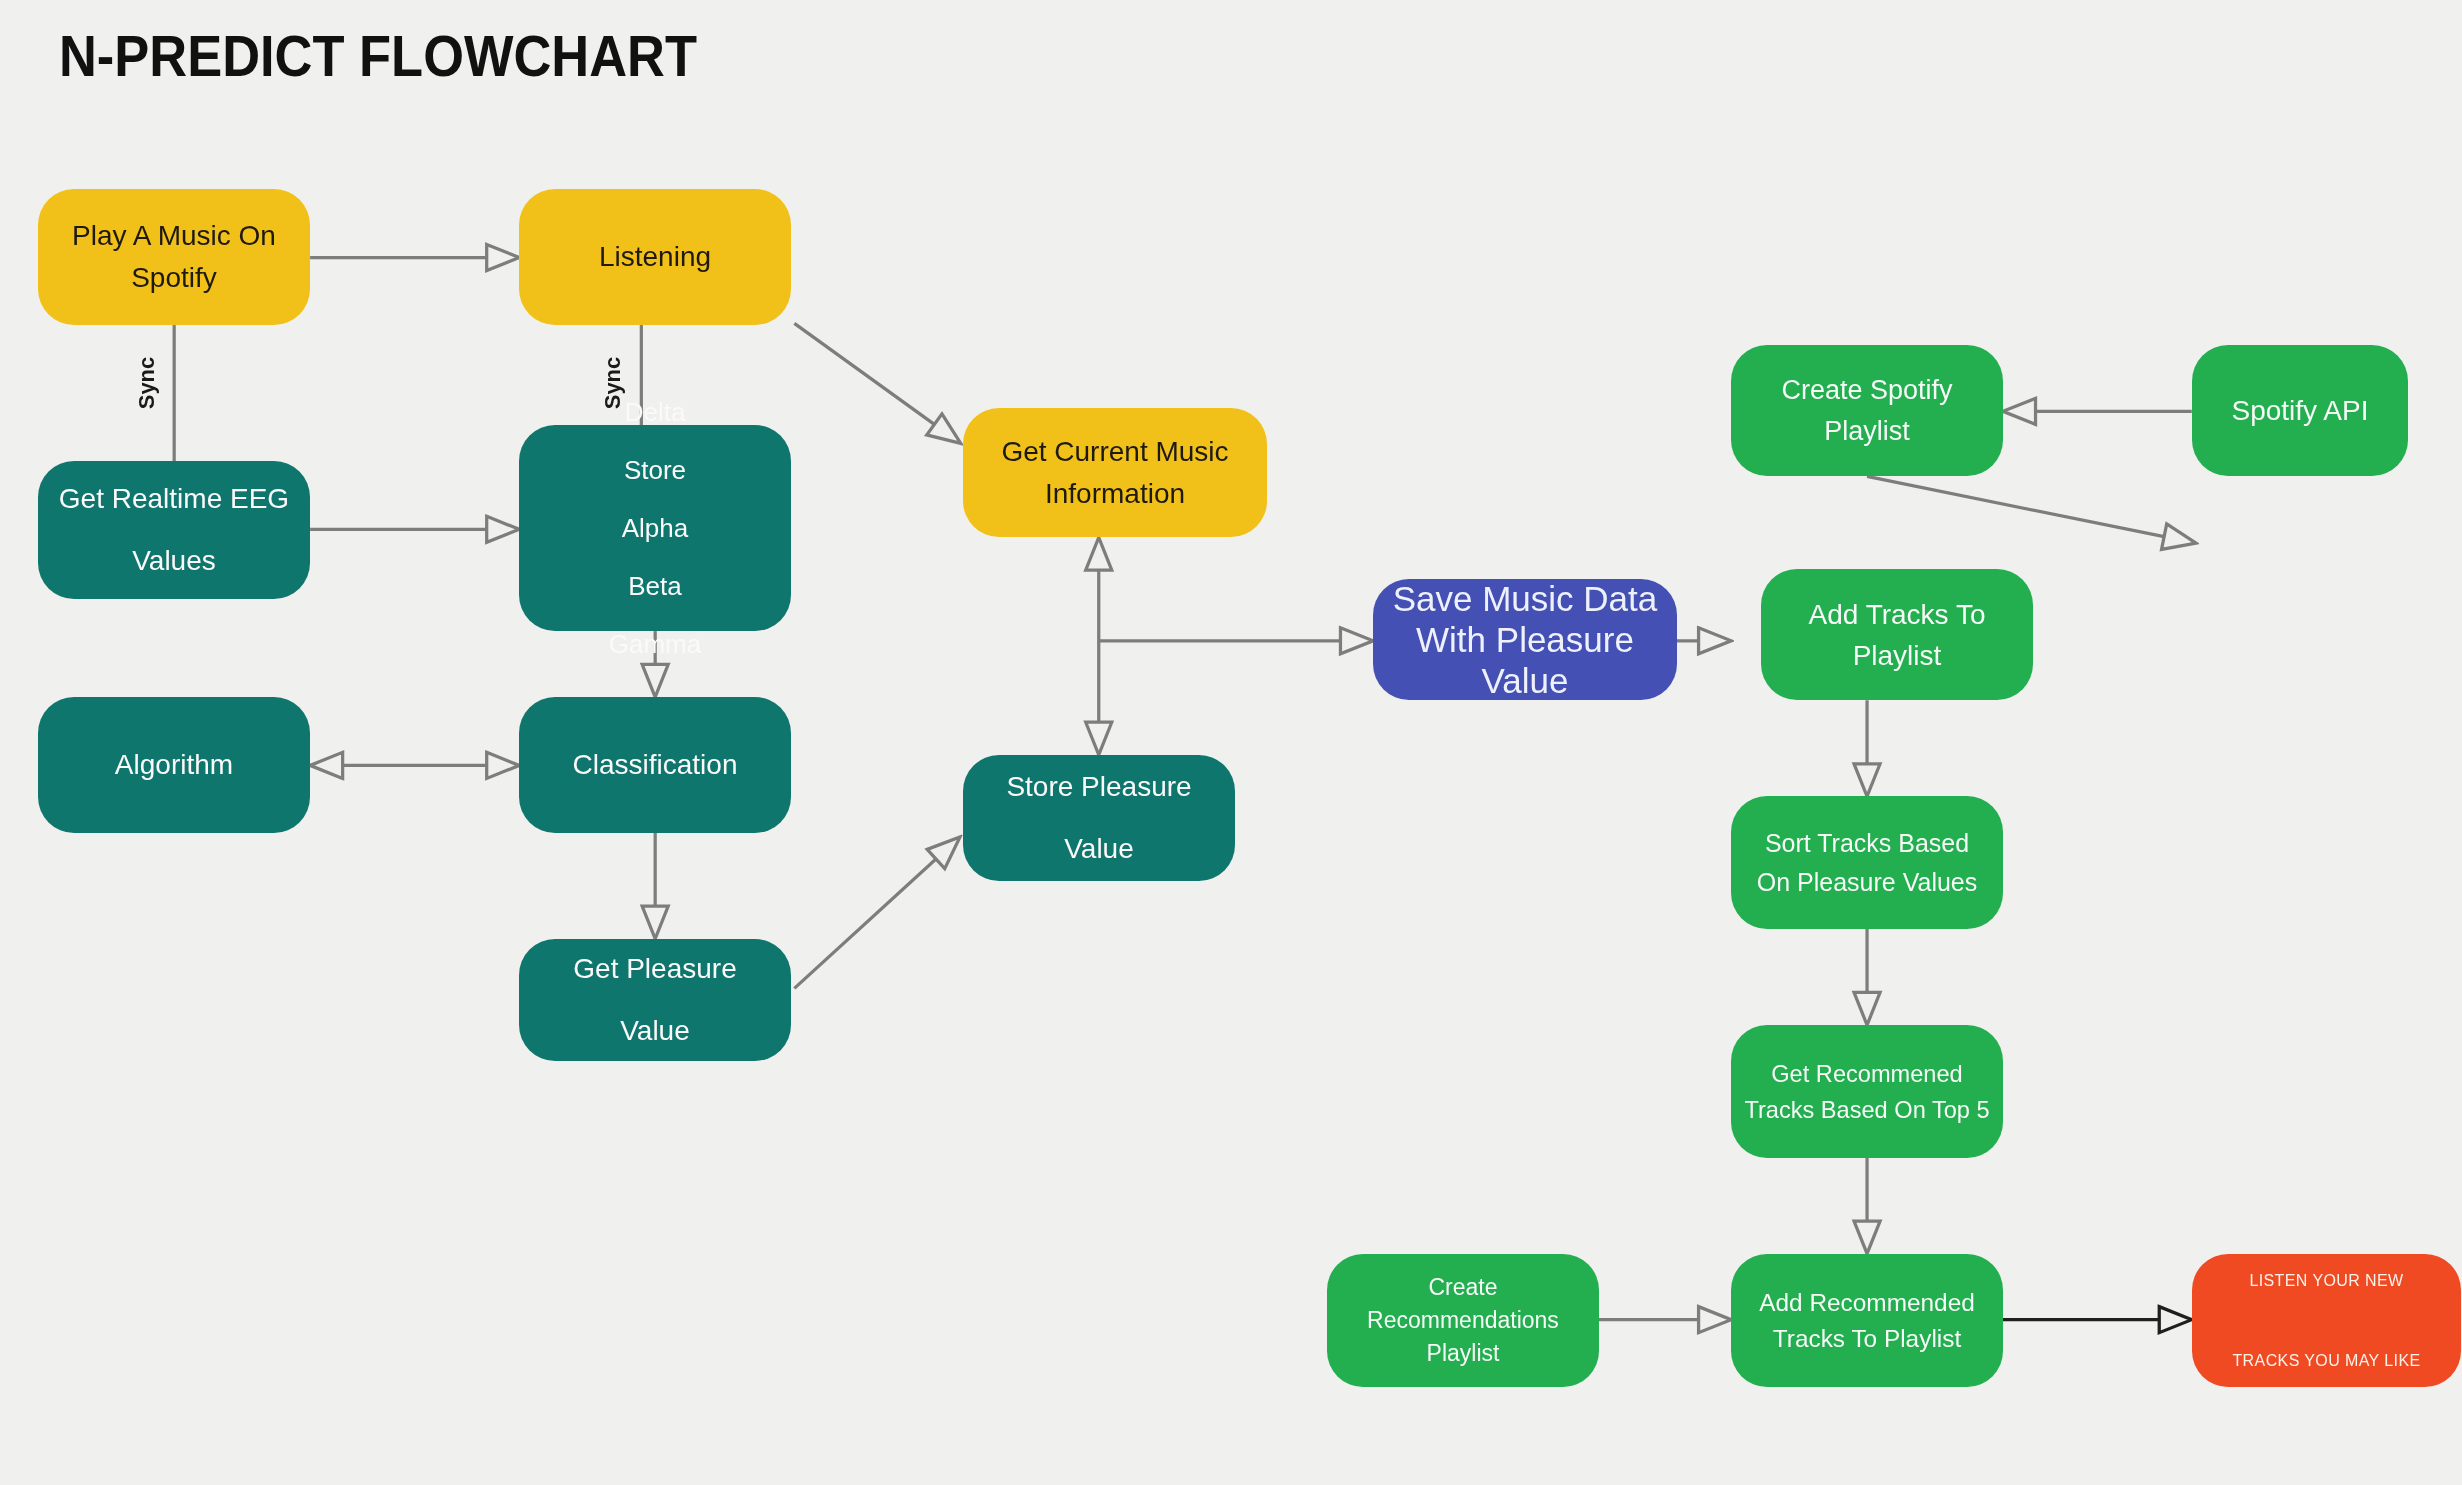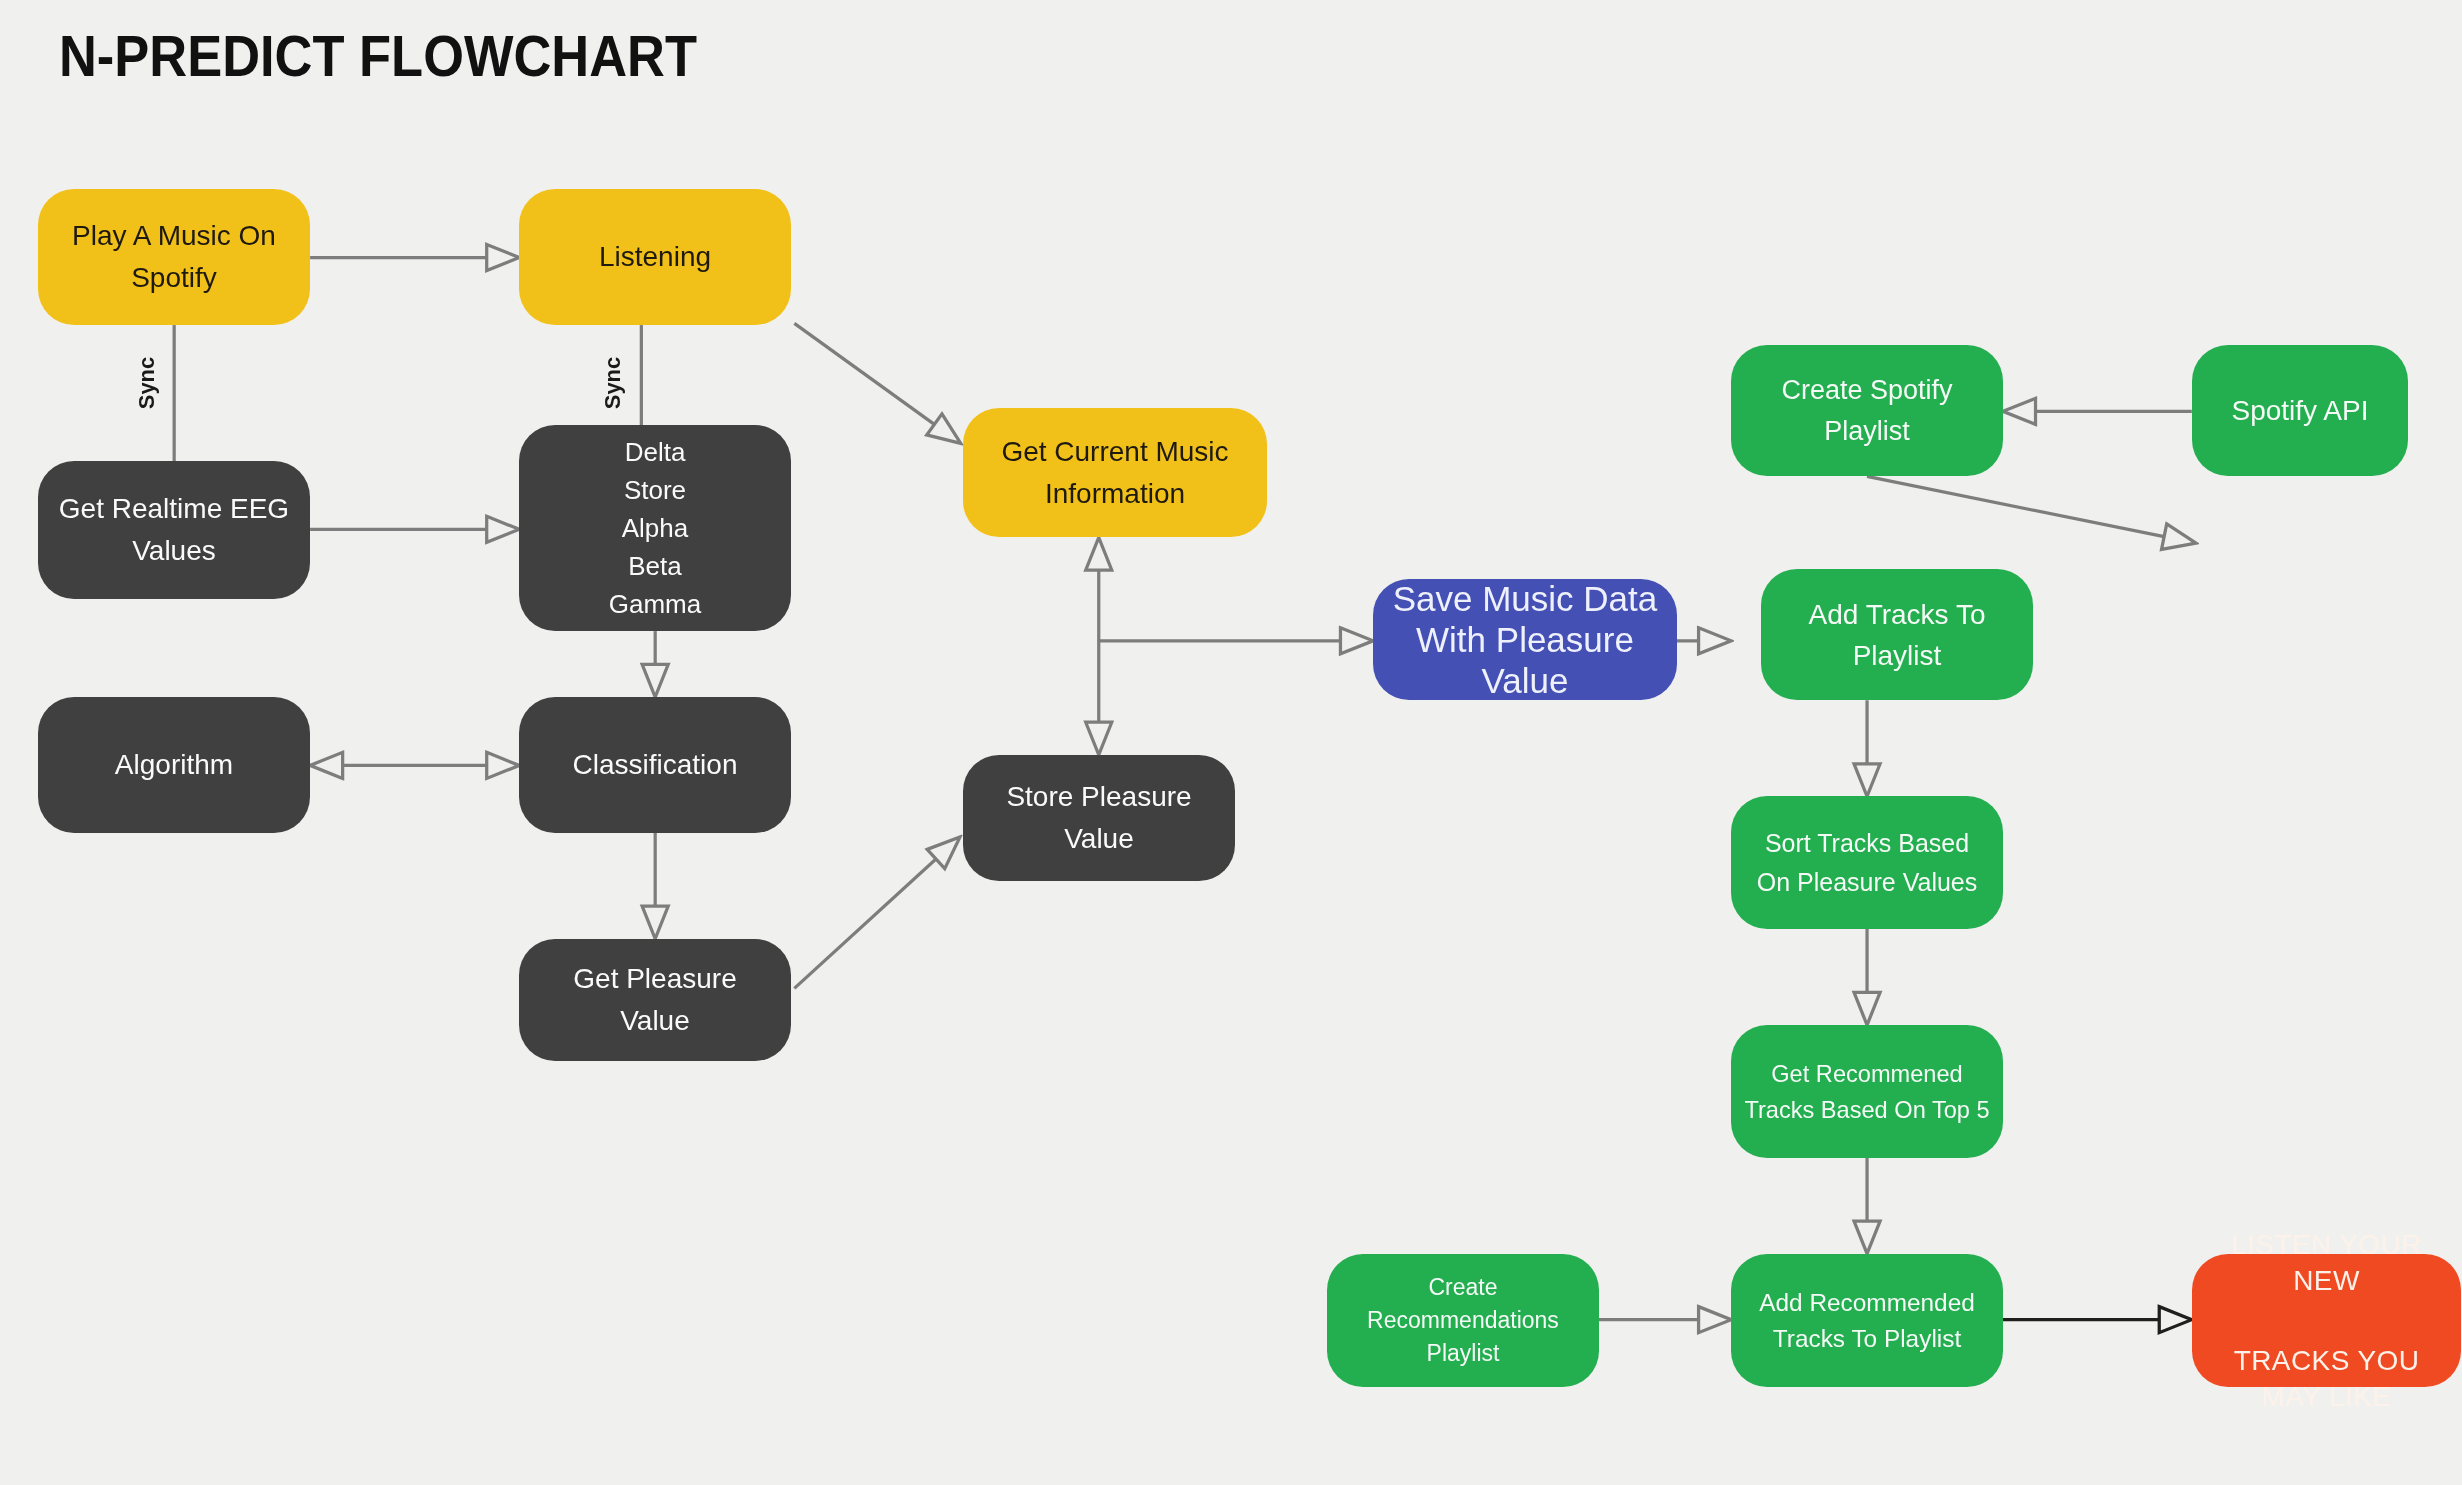--- a/index.html
+++ b/index.html
@@ -14,21 +14,21 @@
     transform:scaleX(0.92);transform-origin:left center;white-space:nowrap;
   }
   .edges{position:absolute;left:0;top:0;z-index:1;pointer-events:none;}
   .node{
     position:absolute;z-index:2;border-radius:36px;
     display:flex;flex-direction:column;align-items:center;justify-content:center;
     text-align:center;font-size:28px;line-height:42px;padding:0 11.4px;box-sizing:border-box;
   }
   .node span{display:block;}
   .c-yellow{background:#f2c119;color:#1f1a10;}
-  .c-black{background:#404040;color:#fbfafa;}
+  .c-black{background:#0f766e;color:#fbfafa;gap:20px;}
   .c-green{background:#23ae50;color:#f5faf6;}
   .c-blue{background:#4450b4;color:#eef1fb;}
   .c-red{background:#f04a23;color:#fdf2ea;}
   .sync{
     position:absolute;z-index:2;width:73px;height:28px;
     font-size:22px;font-weight:bold;color:#1a1a1a;
     text-align:center;line-height:28px;transform:rotate(-90deg);
   }
   
   .p-play{left:38px;top:189px;width:272px;height:136px;}
@@ -41,21 +41,21 @@
   .p-store{left:963px;top:755px;width:272px;height:126px;}
   .p-getcurrent{left:963px;top:408px;width:304px;height:129px;}
   .p-save{left:1373px;top:579px;width:304px;height:121px;font-size:35px;line-height:41px;}
   .p-createpl{left:1731px;top:345px;width:272px;height:131px;font-size:27px;line-height:41px;}
   .p-api{left:2192px;top:345px;width:216px;height:131px;}
   .p-addtracks{left:1731px;top:569px;width:272px;height:131px;line-height:41px;margin-left:30px;}
   .p-sort{left:1731px;top:796px;width:272px;height:133px;font-size:25px;line-height:39px;}
   .p-getrec{left:1731px;top:1025px;width:272px;height:133px;font-size:23.6px;line-height:36px;}
   .p-createrecs{left:1327px;top:1254px;width:272px;height:133px;font-size:23px;line-height:33px;}
   .p-addrec{left:1731px;top:1254px;width:272px;height:133px;font-size:24.4px;line-height:36px;}
-  .p-listen{left:2192px;top:1254px;width:269px;height:133px;font-size:28px;line-height:36px;letter-spacing:0.4px;gap:44px;}
+  .p-listen{left:2192px;top:1254px;width:269px;height:133px;font-size:16px;line-height:36px;letter-spacing:0.4px;gap:44px;}
   .s-left{left:110px;top:369px;}
   .s-right{left:576px;top:369px;}
 </style>
 </head>
 <body>
 
 <div class="title">N-PREDICT FLOWCHART</div>
 
 <svg class="edges" width="2462" height="1486" viewBox="0 0 3025 1825">
   <defs>

